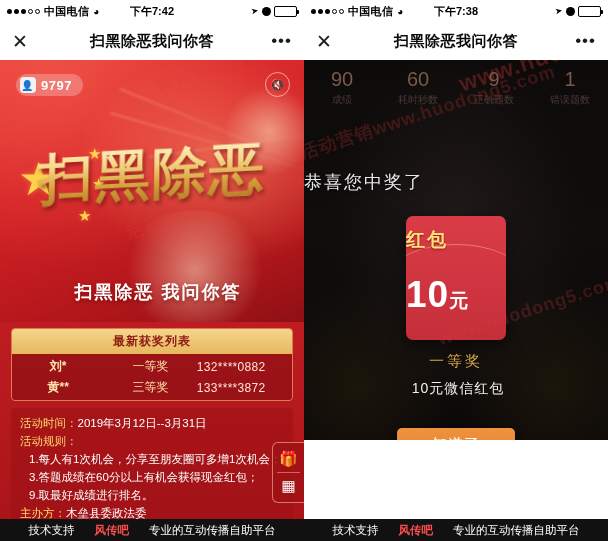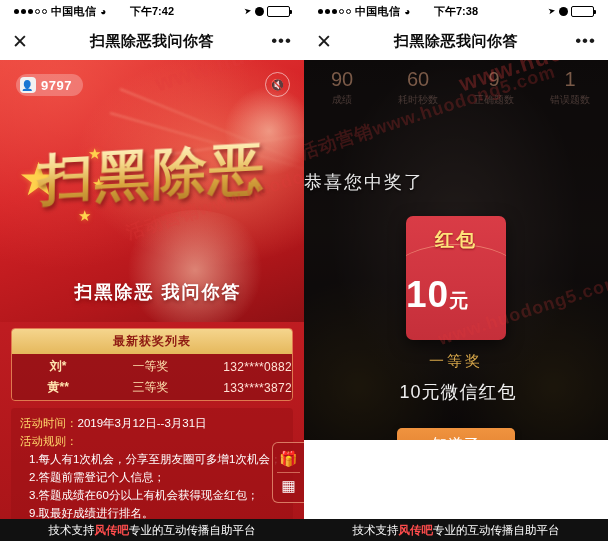--- a/index.html
+++ b/index.html
@@ -8,21 +8,21 @@
     background: #000;
     font-family: "Liberation Sans", "DejaVu Sans", sans-serif;
     overflow: hidden;
   }
   .screens { display: flex; width: 608px; height: 541px; }
   .phone { width: 304px; height: 541px; position: relative; overflow: hidden; background: #fff; }
 
   
   .statusbar {
     height: 22px; background: #fff; color: #000;
-    display: flex; align-items: center; padding: 0 14px;
+    display: flex; align-items: center; padding: 0 7px;
     font-size: 11px; font-weight: bold; position: relative; z-index: 30;
   }
   .sb-dots { display: flex; align-items: center; gap: 2px; margin-right: 4px; }
   .dot { width: 5px; height: 5px; border-radius: 50%; background: #000; }
   .dot.hollow { background: #fff; border: 1px solid #000; }
   .sb-carrier { font-size: 11px; letter-spacing: .3px; }
   .wifi { margin-left: 4px; font-size: 10px; }
   .sb-time { position: absolute; left: 0; right: 0; text-align: center; font-size: 11px; }
   .sb-right { margin-left: auto; display: flex; align-items: center; gap: 3px; }
   .loc-arrow { font-size: 9px; transform: rotate(-10deg); }
@@ -122,42 +122,42 @@
   }
   .winners-head {
     background: linear-gradient(180deg,#f5d58d,#e5b85c);
     text-align: center; font-size: 12px; font-weight: bold; color: #8e1a12;
     padding: 4px 0; letter-spacing: 1px;
   }
   .winners-body { background: rgba(130,12,16,.55); height: 46px; overflow: hidden; padding-top: 2px; }
   .w-row { display: flex; align-items: center; font-size: 12px; color: #ffd9d0; height: 21px; }
   .w-c1 { width: 33%; text-align: center; color: #ffe4b0; font-weight: bold; }
   .w-c2 { width: 33%; text-align: center; color: #ffe4b0; }
-  .w-c3 { width: 34%; text-align: right; color: #ffe2d6; letter-spacing: .3px; }
+  .w-c3 { width: 34%; text-align: left; color: #ffe2d6; letter-spacing: .3px; }
 
   
   .rules {
     margin: 7px 11px 0; background: rgba(150,16,20,.45); border-radius: 4px;
     padding: 6px 9px 8px; position: relative; z-index: 6;
   }
   .rule-line { font-size: 11.5px; color: #ffffff; line-height: 18px; white-space: nowrap; }
   .rule-line .k { color: #ffd86b; text-align: right; }
   .rule-item { font-size: 11.5px; color: #fff; line-height: 18px; padding-left: 9px; white-space: nowrap; }
 
   .side-tab {
     position: absolute; right: 0; top: 382px; width: 32px; z-index: 8;
     background: rgba(160,18,22,.85); border: 1px solid rgba(255,190,150,.6);
     border-right: none; border-radius: 6px 0 0 6px; padding: 5px 0; cursor: pointer;
   }
   .side-tab .tico { text-align: center; color: #fff; font-size: 15px; line-height: 22px; }
   .side-tab .sep { height: 1px; background: rgba(255,190,150,.5); margin: 2px 4px; }
 
   .footer {
     height: 22px; background: #111; color: #fff; font-size: 11.5px;
-    display: flex; align-items: center; justify-content: center; gap: 0;
+    display: flex; align-items: center; justify-content: center; gap: 20px;
     position: absolute; left: 0; right: 0; bottom: 0; z-index: 20;
   }
   .footer .brand { color: #ff4d4d; font-weight: bold; }
 
   
   .page-right { position: relative; height: 380px; overflow: hidden; background: #1a1516; }
   .rp-bg {
     position: absolute; inset: 0;
     background:
       radial-gradient(ellipse at 50% 44%, rgba(120,100,95,.55) 0%, rgba(20,16,16,0) 58%),
@@ -182,38 +182,38 @@
     width: 100px; height: 124px; border-radius: 7px; z-index: 6;
     background: linear-gradient(180deg,#d93c46 0%,#cf3540 55%,#c52f3a 100%);
     box-shadow: 0 5px 16px rgba(0,0,0,.55);
     overflow: hidden;
   }
   .packet .flap {
     position: absolute; top: 28px; left: -14px; right: -14px; height: 30px;
     border-top: 1.5px solid rgba(255,190,150,.5); border-radius: 50% 50% 0 0 / 100% 100% 0 0;
   }
   .packet .pk-label {
-    position: absolute; top: 11px; left: 0; right: 0; text-align: center;
+    position: absolute; top: 11px; left: 0; right: 0; text-align: left;
     font-size: 19px; font-weight: bold; color: #ffe27a; letter-spacing: 2px;
     text-shadow: 0 1px 2px rgba(120,10,20,.8);
   }
   .packet .pk-amt {
     position: absolute; top: 58px; left: 0; right: 0; text-align: left;
     color: #fff; font-weight: bold; letter-spacing: 1px;
   }
   .packet .pk-amt .big { font-size: 37px; }
   .packet .pk-amt .unit { font-size: 19px; }
 
   .prize-tier {
     position: absolute; top: 292px; left: 0; right: 0; text-align: center;
     color: #d6a64a; font-size: 15px; letter-spacing: 3px; z-index: 6;
   }
   .prize-desc {
     position: absolute; top: 320px; left: 4px; right: 0; text-align: center;
-    color: #f0f0f0; font-size: 18px; letter-spacing: 1px; z-index: 6;
+    color: #f0f0f0; font-size: 14px; letter-spacing: 1px; z-index: 6;
   }
   .know-btn {
     position: absolute; top: 368px; left: 50%; transform: translateX(-50%);
     width: 118px; height: 32px; border-radius: 5px; z-index: 6; cursor: pointer;
     background: linear-gradient(180deg,#f0933f,#e07f2e);
     color: #fff; font-size: 15px; display: flex; align-items: center; justify-content: center;
     letter-spacing: 1px; box-shadow: 0 2px 6px rgba(0,0,0,.45);
   }
   .ghost-btn {
     position: absolute; top: 480px; left: 50%; transform: translateX(-50%);
@@ -299,21 +299,20 @@
       </div>
 
       <div class="rules">
         <div class="rule-line">
           <span class="k">活动时间：</span><span>2019年3月12日--3月31日</span>
         </div>
         <div class="rule-line">
           <span class="k">活动规则：</span>
         </div>
         <div class="rule-item">1.每人有1次机会，分享至朋友圈可多增1次机会；</div>
-        <div class="rule-item">2.答题前需登记个人信息；</div>
         <div class="rule-item">3.答题成绩在60分以上有机会获得现金红包；</div>
         <div class="rule-item">9.取最好成绩进行排名。</div>
         <div class="rule-line">
           <span class="k">主办方：</span><span>木垒县委政法委</span>
         </div>
         <div class="rule-line">
           
         </div>
 
       </div>

